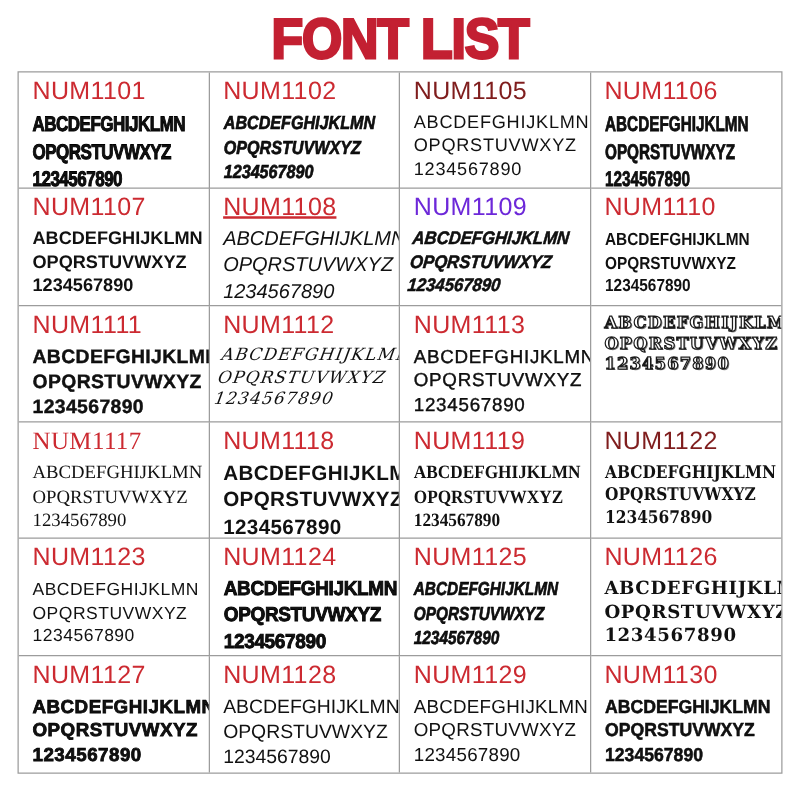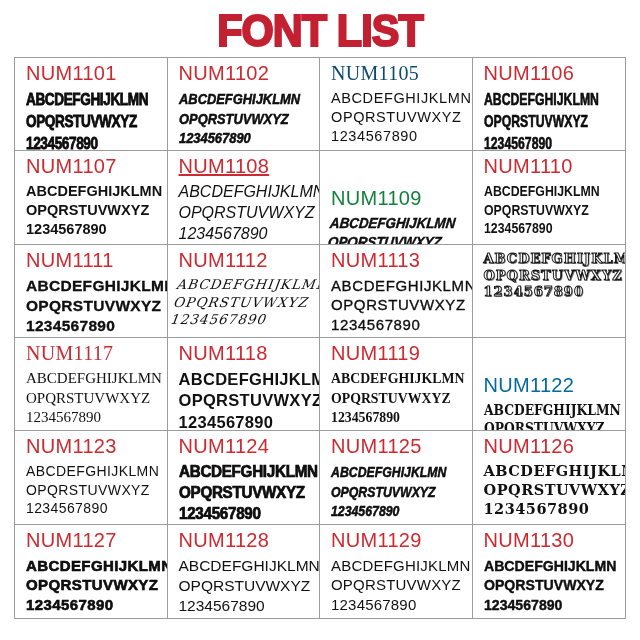--- a/index.html
+++ b/index.html
@@ -81,21 +81,21 @@
   <div class="cell">
     <span class="code" style="color: rgb(204, 42, 49);">NUM1102</span>
     <span class="sample f-italic-heavy-cond">
       <span class="line">ABCDEFGHIJKLMN</span>
       <span class="line">OPQRSTUVWXYZ</span>
       <span class="line">1234567890</span>
     </span>
   </div>
 
   <div class="cell">
-    <span class="code" style="color: #0c4a6e; font-family: Liberation Serif, serif;">NUM1105</span>
+    <span class="code" style="color: #7f1d1d;">NUM1105</span>
     <span class="sample f-comic">
       <span class="line">ABCDEFGHIJKLMN</span>
       <span class="line">OPQRSTUVWXYZ</span>
       <span class="line">1234567890</span>
     </span>
   </div>
 
   <div class="cell">
     <span class="code" style="color: rgb(204, 42, 49);">NUM1106</span>
     <span class="sample f-impact">
@@ -117,21 +117,21 @@
   <div class="cell">
     <span class="code" style="color: rgb(204, 42, 49); text-decoration: underline;">NUM1108</span>
     <span class="sample f-italic">
       <span class="line">ABCDEFGHIJKLMN</span>
       <span class="line">OPQRSTUVWXYZ</span>
       <span class="line">1234567890</span>
     </span>
   </div>
 
   <div class="cell">
-    <span class="code" style="color: #15803d; margin-top: 32px;">NUM1109</span>
+    <span class="code" style="color: #6d28d9;">NUM1109</span>
     <span class="sample f-brush-italic">
       <span class="line">ABCDEFGHIJKLMN</span>
       <span class="line">OPQRSTUVWXYZ</span>
       <span class="line">1234567890</span>
     </span>
   </div>
 
   <div class="cell">
     <span class="code" style="color: rgb(204, 42, 49);">NUM1110</span>
     <span class="sample f-cond-medium">
@@ -197,21 +197,21 @@
   <div class="cell">
     <span class="code" style="color: rgb(204, 42, 49);">NUM1119</span>
     <span class="sample f-serif-cond">
       <span class="line">ABCDEFGHIJKLMN</span>
       <span class="line">OPQRSTUVWXYZ</span>
       <span class="line">1234567890</span>
     </span>
   </div>
 
   <div class="cell">
-    <span class="code" style="color: #0369a1; margin-top: 32px;">NUM1122</span>
+    <span class="code" style="color: #7f1d1d;">NUM1122</span>
     <span class="sample f-slab-western">
       <span class="line">ABCDEFGHIJKLMN</span>
       <span class="line">OPQRSTUVWXYZ</span>
       <span class="line">1234567890</span>
     </span>
   </div>
 
   <div class="cell">
     <span class="code" style="color: rgb(204, 42, 49);">NUM1123</span>
     <span class="sample f-tech-light">

